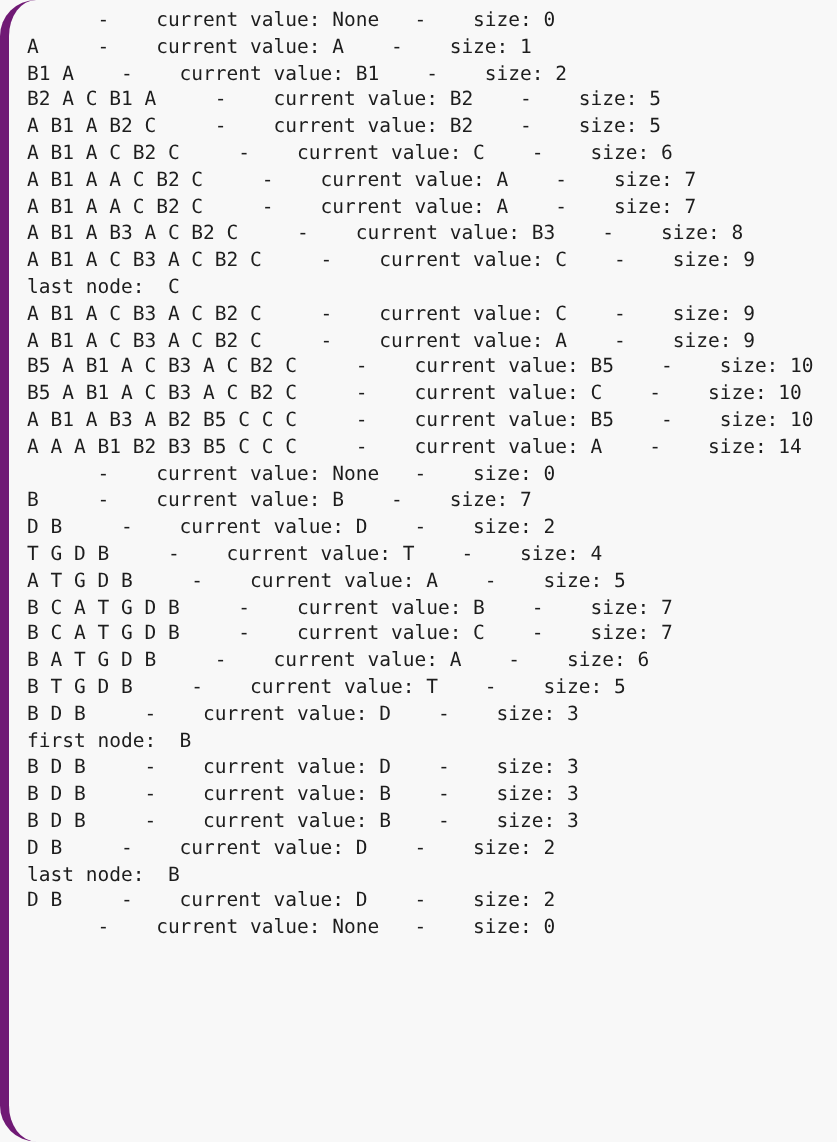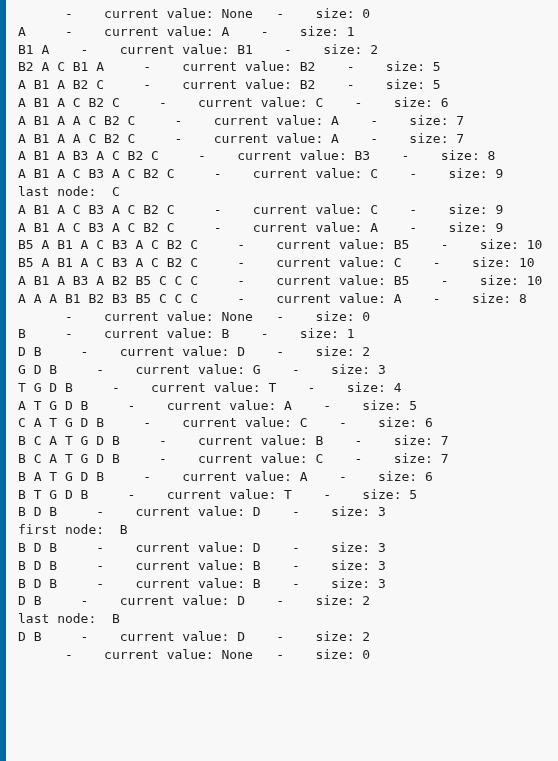--- a/index.html
+++ b/index.html
@@ -12,21 +12,22 @@
     height: 761px;
     overflow: hidden;
     font-family: "DejaVu Sans Mono", "Liberation Mono", monospace;
   }
   #terminal-output {
     box-sizing: border-box;
     width: 558px;
     height: 761px;
     background: #f8f8f8;
     padding: 5px 0 0 0;
-    border-left: 6px solid #0369a1;
+    border-left: 6px solid #701a75;
+    border-radius: 24px;
   }
   .line {
     display: block;
     white-space: pre;
     font-family: "DejaVu Sans Mono", "Liberation Mono", monospace;
     font-size: 13px;
     line-height: 17.8px;
     color: #1d1d1d;
     padding-left: 12px;
     letter-spacing: 0px;
@@ -46,28 +47,26 @@
     <span class="line">A B1 A A C B2 C     -    current value: A    -    size: 7</span>
     <span class="line">A B1 A A C B2 C     -    current value: A    -    size: 7</span>
     <span class="line">A B1 A B3 A C B2 C     -    current value: B3    -    size: 8</span>
     <span class="line">A B1 A C B3 A C B2 C     -    current value: C    -    size: 9</span>
     <span class="line">last node:  C</span>
     <span class="line">A B1 A C B3 A C B2 C     -    current value: C    -    size: 9</span>
     <span class="line">A B1 A C B3 A C B2 C     -    current value: A    -    size: 9</span>
     <span class="line">B5 A B1 A C B3 A C B2 C     -    current value: B5    -    size: 10</span>
     <span class="line">B5 A B1 A C B3 A C B2 C     -    current value: C    -    size: 10</span>
     <span class="line">A B1 A B3 A B2 B5 C C C     -    current value: B5    -    size: 10</span>
-    <span class="line">A A A B1 B2 B3 B5 C C C     -    current value: A    -    size: 8</span>
+    <span class="line">A A A B1 B2 B3 B5 C C C     -    current value: A    -    size: 14</span>
     <span class="line">      -    current value: None   -    size: 0</span>
-    <span class="line">B     -    current value: B    -    size: 1</span>
+    <span class="line">B     -    current value: B    -    size: 7</span>
     <span class="line">D B     -    current value: D    -    size: 2</span>
-    <span class="line">G D B     -    current value: G    -    size: 3</span>
     <span class="line">T G D B     -    current value: T    -    size: 4</span>
     <span class="line">A T G D B     -    current value: A    -    size: 5</span>
-    <span class="line">C A T G D B     -    current value: C    -    size: 6</span>
     <span class="line">B C A T G D B     -    current value: B    -    size: 7</span>
     <span class="line">B C A T G D B     -    current value: C    -    size: 7</span>
     <span class="line">B A T G D B     -    current value: A    -    size: 6</span>
     <span class="line">B T G D B     -    current value: T    -    size: 5</span>
     <span class="line">B D B     -    current value: D    -    size: 3</span>
     <span class="line">first node:  B</span>
     <span class="line">B D B     -    current value: D    -    size: 3</span>
     <span class="line">B D B     -    current value: B    -    size: 3</span>
     <span class="line">B D B     -    current value: B    -    size: 3</span>
     <span class="line">D B     -    current value: D    -    size: 2</span>

